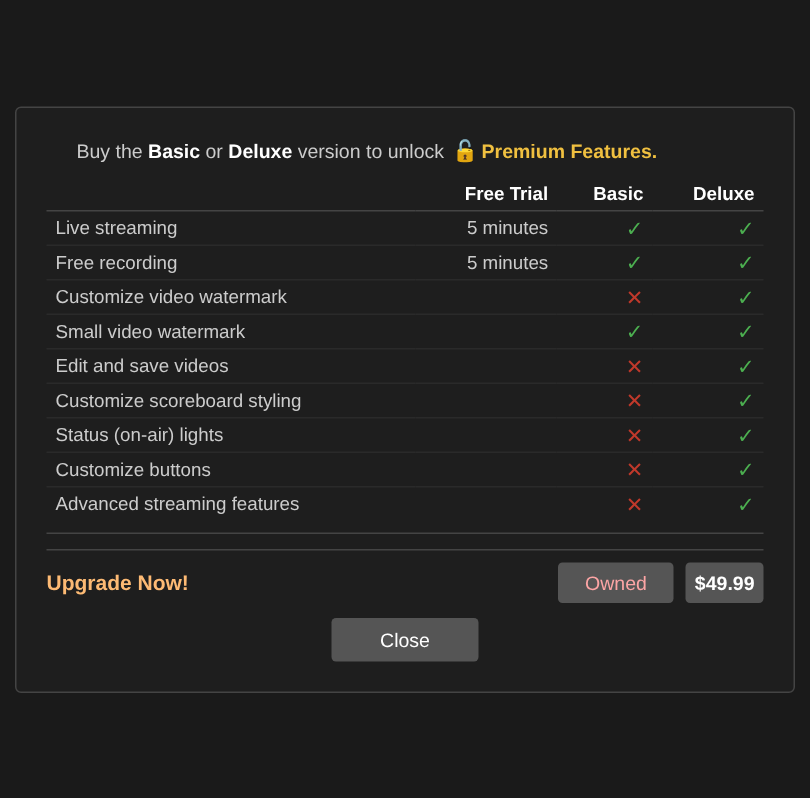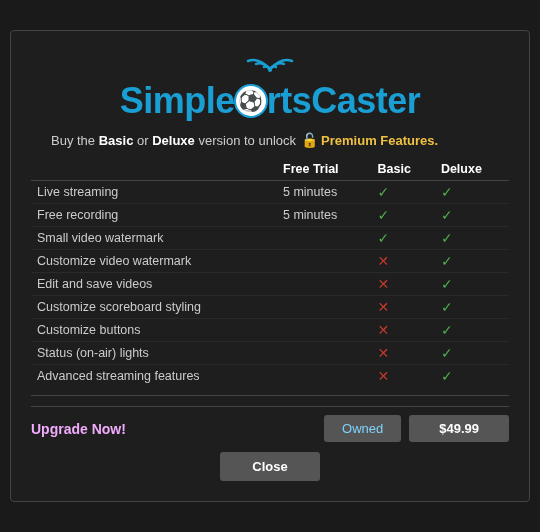--- a/index.html
+++ b/index.html
@@ -68,112 +68,95 @@
     table {
       width: 100%;
       border-collapse: collapse;
       font-size: 12.5px;
       color: #ccc;
     }
     thead tr th {
       padding: 4px 6px;
       font-weight: bold;
       color: #fff;
-      text-align: left;
+      text-align: right;
       border-bottom: 1px solid #444;
     }
     thead tr th:first-child { text-align: left; }
     tbody tr td {
       padding: 3px 6px;
       border-bottom: 1px solid #2a2a2a;
     }
     tbody tr td:not(:first-child) {
-      text-align: left;
+      text-align: right;
     }
     tbody tr:last-child td { border-bottom: none; }
     .check-green { color: #4caf50; font-size: 14px; }
     .cross-red { color: #c0392b; font-size: 14px; }
     .text-val { color: #ccc; font-size: 12.5px; }
     .footer-bar {
       display: flex;
       align-items: center;
       justify-content: space-between;
       margin-top: 10px;
       padding-top: 8px;
       border-top: 1px solid #444;
     }
     .upgrade-label {
-      color: #f0abfc;
+      color: #fdba74;
       font-weight: bold;
       font-size: 14px;
     }
     .btn-group {
       display: flex;
       gap: 8px;
     }
     .btn-owned {
       background: #555;
-      color: #7dd3fc;
+      color: #fca5a5;
       border: none;
       padding: 6px 18px;
       font-size: 13px;
       border-radius: 3px;
       cursor: pointer;
     }
     .btn-price {
       background: #555;
       color: #fff;
       border: none;
-      padding: 6px 30px;
+      padding: 6px 6px;
       font-size: 13px;
       font-weight: bold;
       border-radius: 3px;
       cursor: pointer;
     }
     .close-row {
       text-align: center;
       margin-top: 10px;
     }
     .btn-close {
       background: #555;
       color: #fff;
       border: none;
       padding: 7px 32px;
       font-size: 13px;
       border-radius: 3px;
       cursor: pointer;
-      font-weight: bold;
     }
     .divider-line {
       border: none;
       border-top: 1px solid #444;
       margin: 8px 0 0 0;
     }
   </style>
 </head>
 <body>
 
 <div class="dialog">
 
-  <div class="logo-area">
-    <div class="wifi-icon">
-      <svg width="48" height="22" viewBox="0 0 48 22">
-        <path d="M24 18 Q36 6 46 10" stroke="#1a9fd4" stroke-width="2.5" fill="none" stroke-linecap="round"></path>
-        <path d="M24 18 Q12 6 2 10" stroke="#1a9fd4" stroke-width="2.5" fill="none" stroke-linecap="round"></path>
-        <path d="M24 18 Q32 10 38 13" stroke="#1a9fd4" stroke-width="2.5" fill="none" stroke-linecap="round"></path>
-        <path d="M24 18 Q16 10 10 13" stroke="#1a9fd4" stroke-width="2.5" fill="none" stroke-linecap="round"></path>
-        <path d="M24 18 Q27 14 30 16" stroke="#1a9fd4" stroke-width="2.5" fill="none" stroke-linecap="round"></path>
-        <path d="M24 18 Q21 14 18 16" stroke="#1a9fd4" stroke-width="2.5" fill="none" stroke-linecap="round"></path>
-        <circle cx="24" cy="19" r="2" fill="#1a9fd4"></circle>
-      </svg>
-    </div>
-    <div class="logo-text">
-      <span>Simple</span><span class="soccer-ball">⚽</span><span>rtsCaster</span>
-    </div>
-  </div>
 
   <div class="tagline">
     Buy the <strong>Basic</strong> or <strong>Deluxe</strong> version to unlock <span class="lock-icon">🔓</span><span class="premium">Premium Features.</span>
   </div>
 
   <table>
     <thead>
       <tr>
         <th></th>
         <th>Free Trial</th>
@@ -188,51 +171,51 @@
           <td><span class="check-green">✓</span></td>
           <td><span class="check-green">✓</span></td>
         </tr>
         <tr>
           <td>Free recording</td>
           <td class="text-val">5 minutes</td>
           <td><span class="check-green">✓</span></td>
           <td><span class="check-green">✓</span></td>
         </tr>
         <tr>
+          <td>Customize video watermark</td>
+          <td></td>
+          <td><span class="cross-red">✕</span></td>
+          <td><span class="check-green">✓</span></td>
+        </tr>
+        <tr>
           <td>Small video watermark</td>
           <td></td>
           <td><span class="check-green">✓</span></td>
           <td><span class="check-green">✓</span></td>
         </tr>
         <tr>
-          <td>Customize video watermark</td>
-          <td></td>
-          <td><span class="cross-red">✕</span></td>
-          <td><span class="check-green">✓</span></td>
-        </tr>
-        <tr>
           <td>Edit and save videos</td>
           <td></td>
           <td><span class="cross-red">✕</span></td>
           <td><span class="check-green">✓</span></td>
         </tr>
         <tr>
           <td>Customize scoreboard styling</td>
           <td></td>
           <td><span class="cross-red">✕</span></td>
           <td><span class="check-green">✓</span></td>
         </tr>
         <tr>
+          <td>Status (on-air) lights</td>
+          <td></td>
+          <td><span class="cross-red">✕</span></td>
+          <td><span class="check-green">✓</span></td>
+        </tr>
+        <tr>
           <td>Customize buttons</td>
-          <td></td>
-          <td><span class="cross-red">✕</span></td>
-          <td><span class="check-green">✓</span></td>
-        </tr>
-        <tr>
-          <td>Status (on-air) lights</td>
           <td></td>
           <td><span class="cross-red">✕</span></td>
           <td><span class="check-green">✓</span></td>
         </tr>
         <tr>
           <td>Advanced streaming features</td>
           <td></td>
           <td><span class="cross-red">✕</span></td>
           <td><span class="check-green">✓</span></td>
         </tr>

